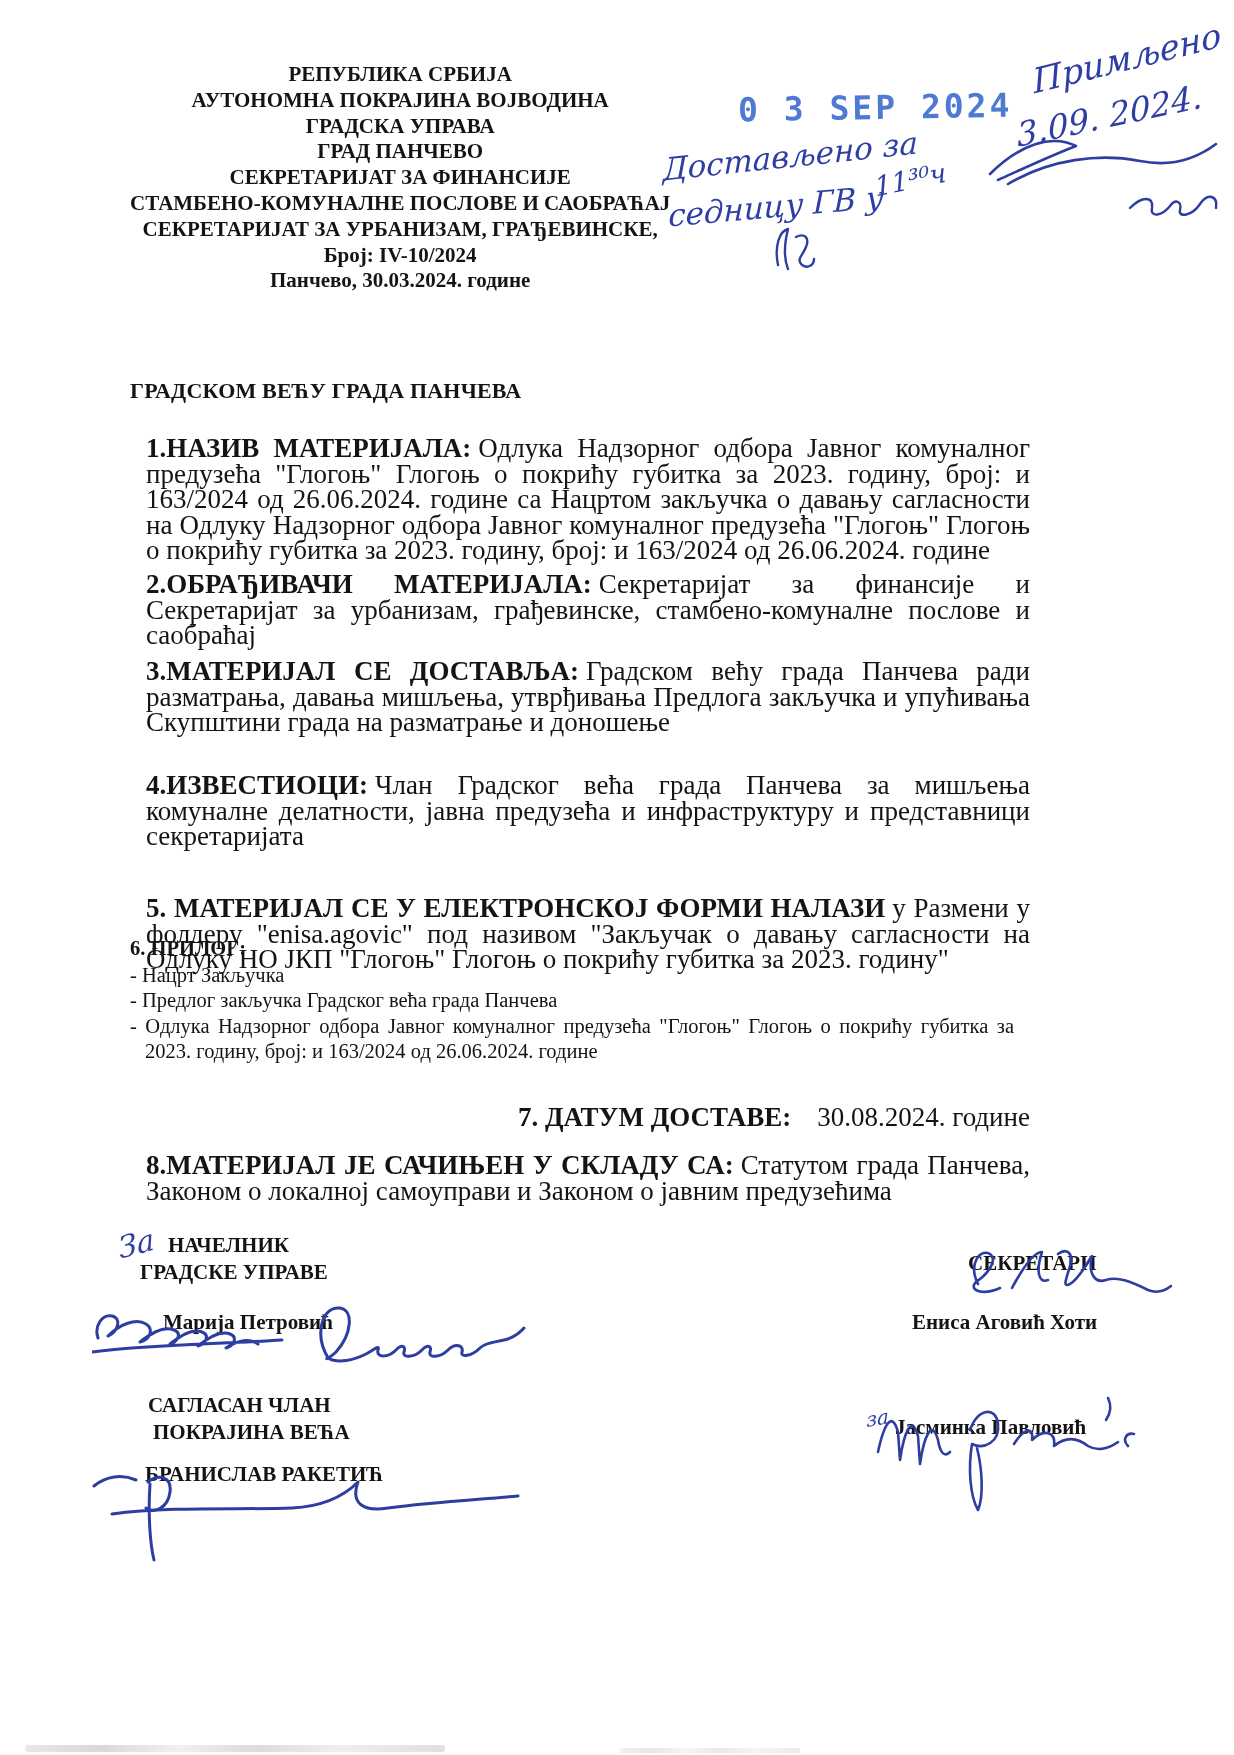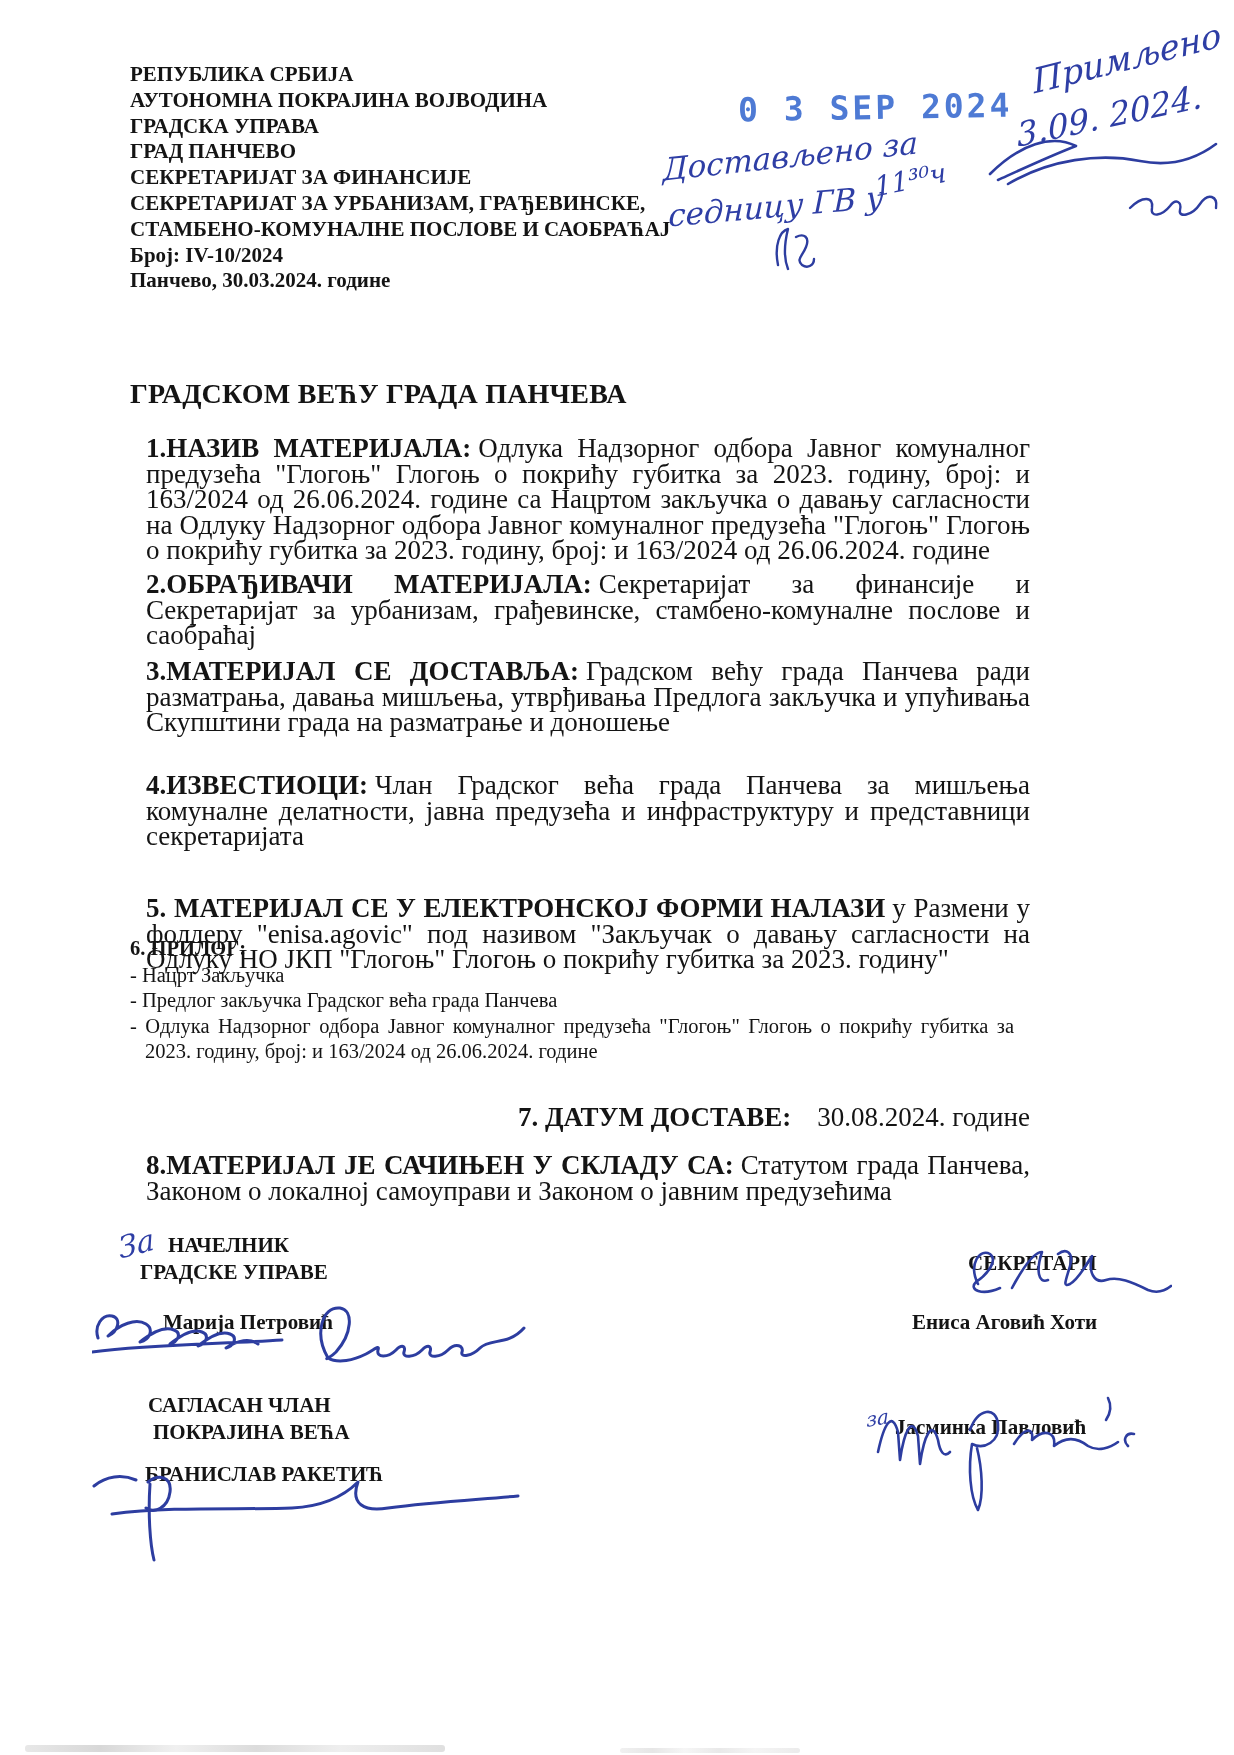--- a/index.html
+++ b/index.html
@@ -10,21 +10,21 @@
     color:#141414;
     position:relative;
     overflow:hidden;
   }
   .abs{position:absolute;}
   
   .hdr-line{
     font-weight:bold;font-size:21px;line-height:25.8px;white-space:nowrap;
   }
   .doc-title{
-    font-weight:bold;font-size:28px;white-space:nowrap;letter-spacing:.2px;
+    font-weight:bold;font-size:22px;white-space:nowrap;letter-spacing:.2px;
   }
   .para{
     width:884px;font-size:27px;line-height:25.6px;text-align:justify;margin:16px;
   }
   .sec-label{font-weight:bold;padding-right:7px;}
   .att-label{font-weight:bold;font-size:20.5px;}
   .att-list{margin:0;padding:0;list-style:none;width:884px;}
   .att-item{
     font-size:20.5px;line-height:25.4px;text-align:justify;
     padding-left:15px;text-indent:-15px;
@@ -47,28 +47,28 @@
   .scan-smudge{
     height:7px;opacity:.35;border-radius:3px;
     background:linear-gradient(90deg,#bdbdbd,#8f8f8f 18%,#d5d5d5 36%,#9a9a9a 55%,#d0d0d0 75%,#a5a5a5);
   }
 </style>
 </head>
 <body>
 
 <div class="abs" style="left:0;top:0;width:1234px;height:1755px;">
 
-  <div class="abs" style="left:130px;top:62px;">
+  <div class="abs" style="left:130px;top:62px;text-align:center;">
     <div class="hdr-line">РЕПУБЛИКА СРБИЈА</div>
     <div class="hdr-line">АУТОНОМНА ПОКРАЈИНА ВОЈВОДИНА</div>
     <div class="hdr-line">ГРАДСКА УПРАВА</div>
     <div class="hdr-line">ГРАД ПАНЧЕВО</div>
     <div class="hdr-line">СЕКРЕТАРИЈАТ ЗА ФИНАНСИЈЕ</div>
+    <div class="hdr-line">СТАМБЕНО-КОМУНАЛНЕ ПОСЛОВЕ И САОБРАЋАЈ</div>
     <div class="hdr-line">СЕКРЕТАРИЈАТ ЗА УРБАНИЗАМ, ГРАЂЕВИНСКЕ,</div>
-    <div class="hdr-line">СТАМБЕНО-КОМУНАЛНЕ ПОСЛОВЕ И САОБРАЋАЈ</div>
     <div class="hdr-line">Број: IV-10/2024</div>
     <div class="hdr-line">Панчево, 30.03.2024. године</div>
   </div>
 
   <div class="abs stamp" style="left:738px;top:88px;">0 3 SEP 2024</div>
 
   <div class="abs hand" style="left:662px;top:138px;font-size:31px;transform:rotate(-6deg) skewX(-6deg);">Достављено за</div>
   <div class="abs hand" style="left:668px;top:188px;font-size:31px;transform:rotate(-5deg) skewX(-6deg);">седницу ГВ у</div>
   <div class="abs hand" style="left:874px;top:164px;font-size:27px;transform:rotate(-12deg) skewX(-6deg);">11³⁰ч</div>
   <svg class="abs sig-svg" style="left:770px;top:225px;" width="46" height="48" viewBox="0 0 46 48">

